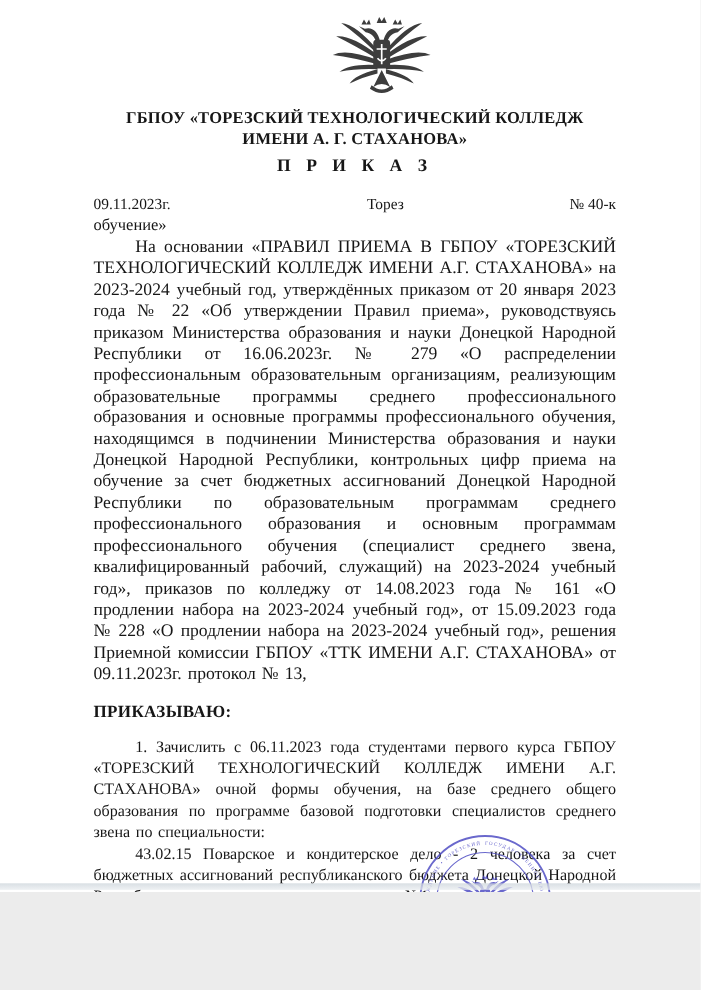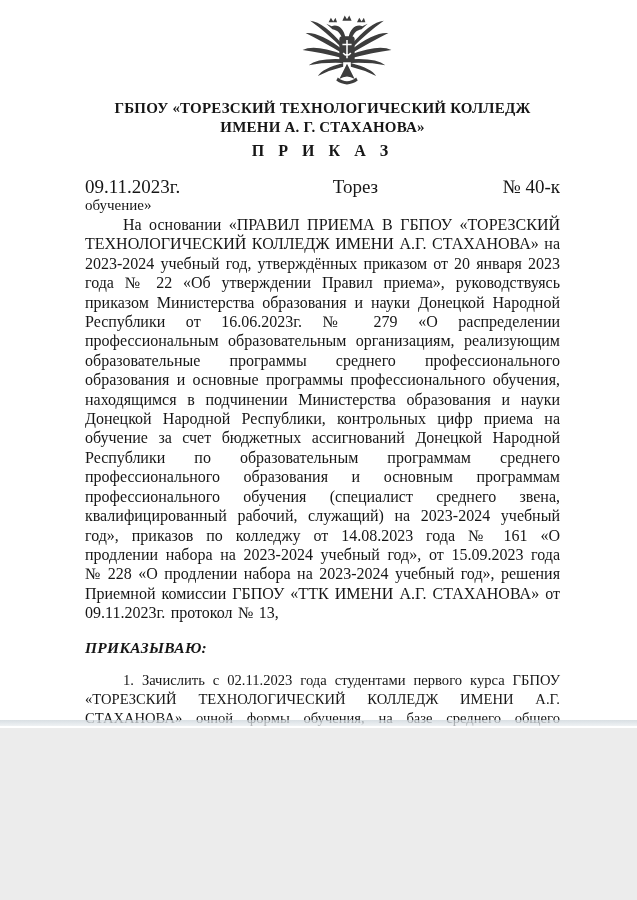--- a/index.html
+++ b/index.html
@@ -1,29 +1,29 @@
 <!DOCTYPE html>
 <html><head>
 <meta charset="utf-8">
 <style>
   html,body{margin:0;padding:0;background:#ececec;}
   .page{
-    position:relative;width:637px;height:728px;background:#ffffff;
+    position:relative;width:637px;height:811px;background:#ffffff;
     font-family:"Liberation Serif",serif;color:#161616;
     box-sizing:border-box;padding:14px 77px 0 85px;overflow:hidden;
     margin:0 auto;
   }
   .emblem{display:block;width:92px;height:78px;margin:0 auto;transform:translateX(24px);color:#3d3d3d;}
   .org-name{ text-align:center;font-weight:bold;font-size:15px;line-height:19px;margin-top:7px;letter-spacing:.2px;}
   .doc-title{text-align:center;font-weight:bold;font-size:16px;margin-top:5px;letter-spacing:5px;}
-  .meta-row{display:flex;justify-content:space-between;margin-top:17px;font-size:19px;line-height:19px;}
+  .meta-row{display:flex;justify-content:space-between;margin-top:17px;font-size:14px;line-height:19px;}
   .meta-place{transform:translateX(14px);}
   .subject{font-size:15px;line-height:19px;}
   .preamble{font-size:16px;line-height:19.4px;text-align:justify;text-indent:38px;word-spacing:1.5px;}
-  .order-heading{font-weight:bold;font-size:15.5px;margin-top:16px;letter-spacing:.3px;font-style:italic;}
+  .order-heading{font-weight:bold;font-size:15.5px;margin-top:16px;letter-spacing:.3px;}
   .order-items{margin-top:14px;}
   .order-item{font-size:14.6px;line-height:19.4px;text-align:justify;text-indent:38px;word-spacing:1.5px;}
   .stamp{position:absolute;left:366px;top:750px;opacity:.82;color:#4a48c2;pointer-events:none;}
   .autograph{position:absolute;left:342px;top:804px;color:#3d3ec6;opacity:.9;pointer-events:none;}
   .page-bottom-shadow{position:absolute;left:0;right:0;bottom:2px;height:6px;
     background:linear-gradient(#ccd4da,#e9edf0);opacity:.75;}
 </style>
 </head>
 <body>
 
@@ -78,21 +78,21 @@
 
   <div class="subject">
     <div>обучение»</div>
   </div>
 
   <div class="preamble">На основании «ПРАВИЛ ПРИЕМА В ГБПОУ «ТОРЕЗСКИЙ ТЕХНОЛОГИЧЕСКИЙ КОЛЛЕДЖ ИМЕНИ А.Г. СТАХАНОВА» на 2023-2024 учебный год, утверждённых приказом от 20 января 2023 года № 22 «Об утверждении Правил приема», руководствуясь приказом Министерства образования и науки Донецкой Народной Республики от 16.06.2023г. № 279 «О распределении профессиональным образовательным организациям, реализующим образовательные программы среднего профессионального образования и основные программы профессионального обучения, находящимся в подчинении Министерства образования и науки Донецкой Народной Республики, контрольных цифр приема на обучение за счет бюджетных ассигнований Донецкой Народной Республики по образовательным программам среднего профессионального образования и основным программам профессионального обучения (специалист среднего звена, квалифицированный рабочий, служащий) на 2023-2024 учебный год», приказов по колледжу от 14.08.2023 года № 161 «О продлении набора на 2023-2024 учебный год», от 15.09.2023 года № 228 «О продлении набора на 2023-2024 учебный год», решения Приемной комиссии ГБПОУ «ТТК ИМЕНИ А.Г. СТАХАНОВА» от 09.11.2023г. протокол № 13,</div>
 
   <div class="order-heading">ПРИКАЗЫВАЮ:</div>
 
   <div class="order-items">
-    <div class="order-item">1.  Зачислить с 02.11.2023 года студентами первого курса ГБПОУ «ТОРЕЗСКИЙ ТЕХНОЛОГИЧЕСКИЙ КОЛЛЕДЖ ИМЕНИ А.Г. СТАХАНОВА»  очной формы обучения, на базе среднего общего образования по программе базовой подготовки специалистов среднего звена по специальности:</div>
+    <div class="order-item">1.  Зачислить с 06.11.2023 года студентами первого курса ГБПОУ «ТОРЕЗСКИЙ ТЕХНОЛОГИЧЕСКИЙ КОЛЛЕДЖ ИМЕНИ А.Г. СТАХАНОВА»  очной формы обучения, на базе среднего общего образования по программе базовой подготовки специалистов среднего звена по специальности:</div>
     <div class="order-item">43.02.15 Поварское и кондитерское дело - 2 человека за счет бюджетных ассигнований республиканского бюджета Донецкой Народной Республики, в соответствии с приложением №1.</div>
     <div class="order-item">2.  Контроль за исполнением данного приказа возложить на заместителя директора по  учебно – производственной работе  Котлярову Е.Ю.</div>
   </div>
 
   <svg class="stamp" width="150" height="140" viewBox="0 0 150 140">
     <defs>
       <path id="ringpath" d="M 75,18 a 51,51 0 1,1 -0.1,0"></path>
     </defs>
     <circle cx="75" cy="69" r="59" fill="none" stroke="currentColor" stroke-width="1.6"></circle>
     <circle cx="75" cy="69" r="44" fill="none" stroke="currentColor" stroke-width="1"></circle>

